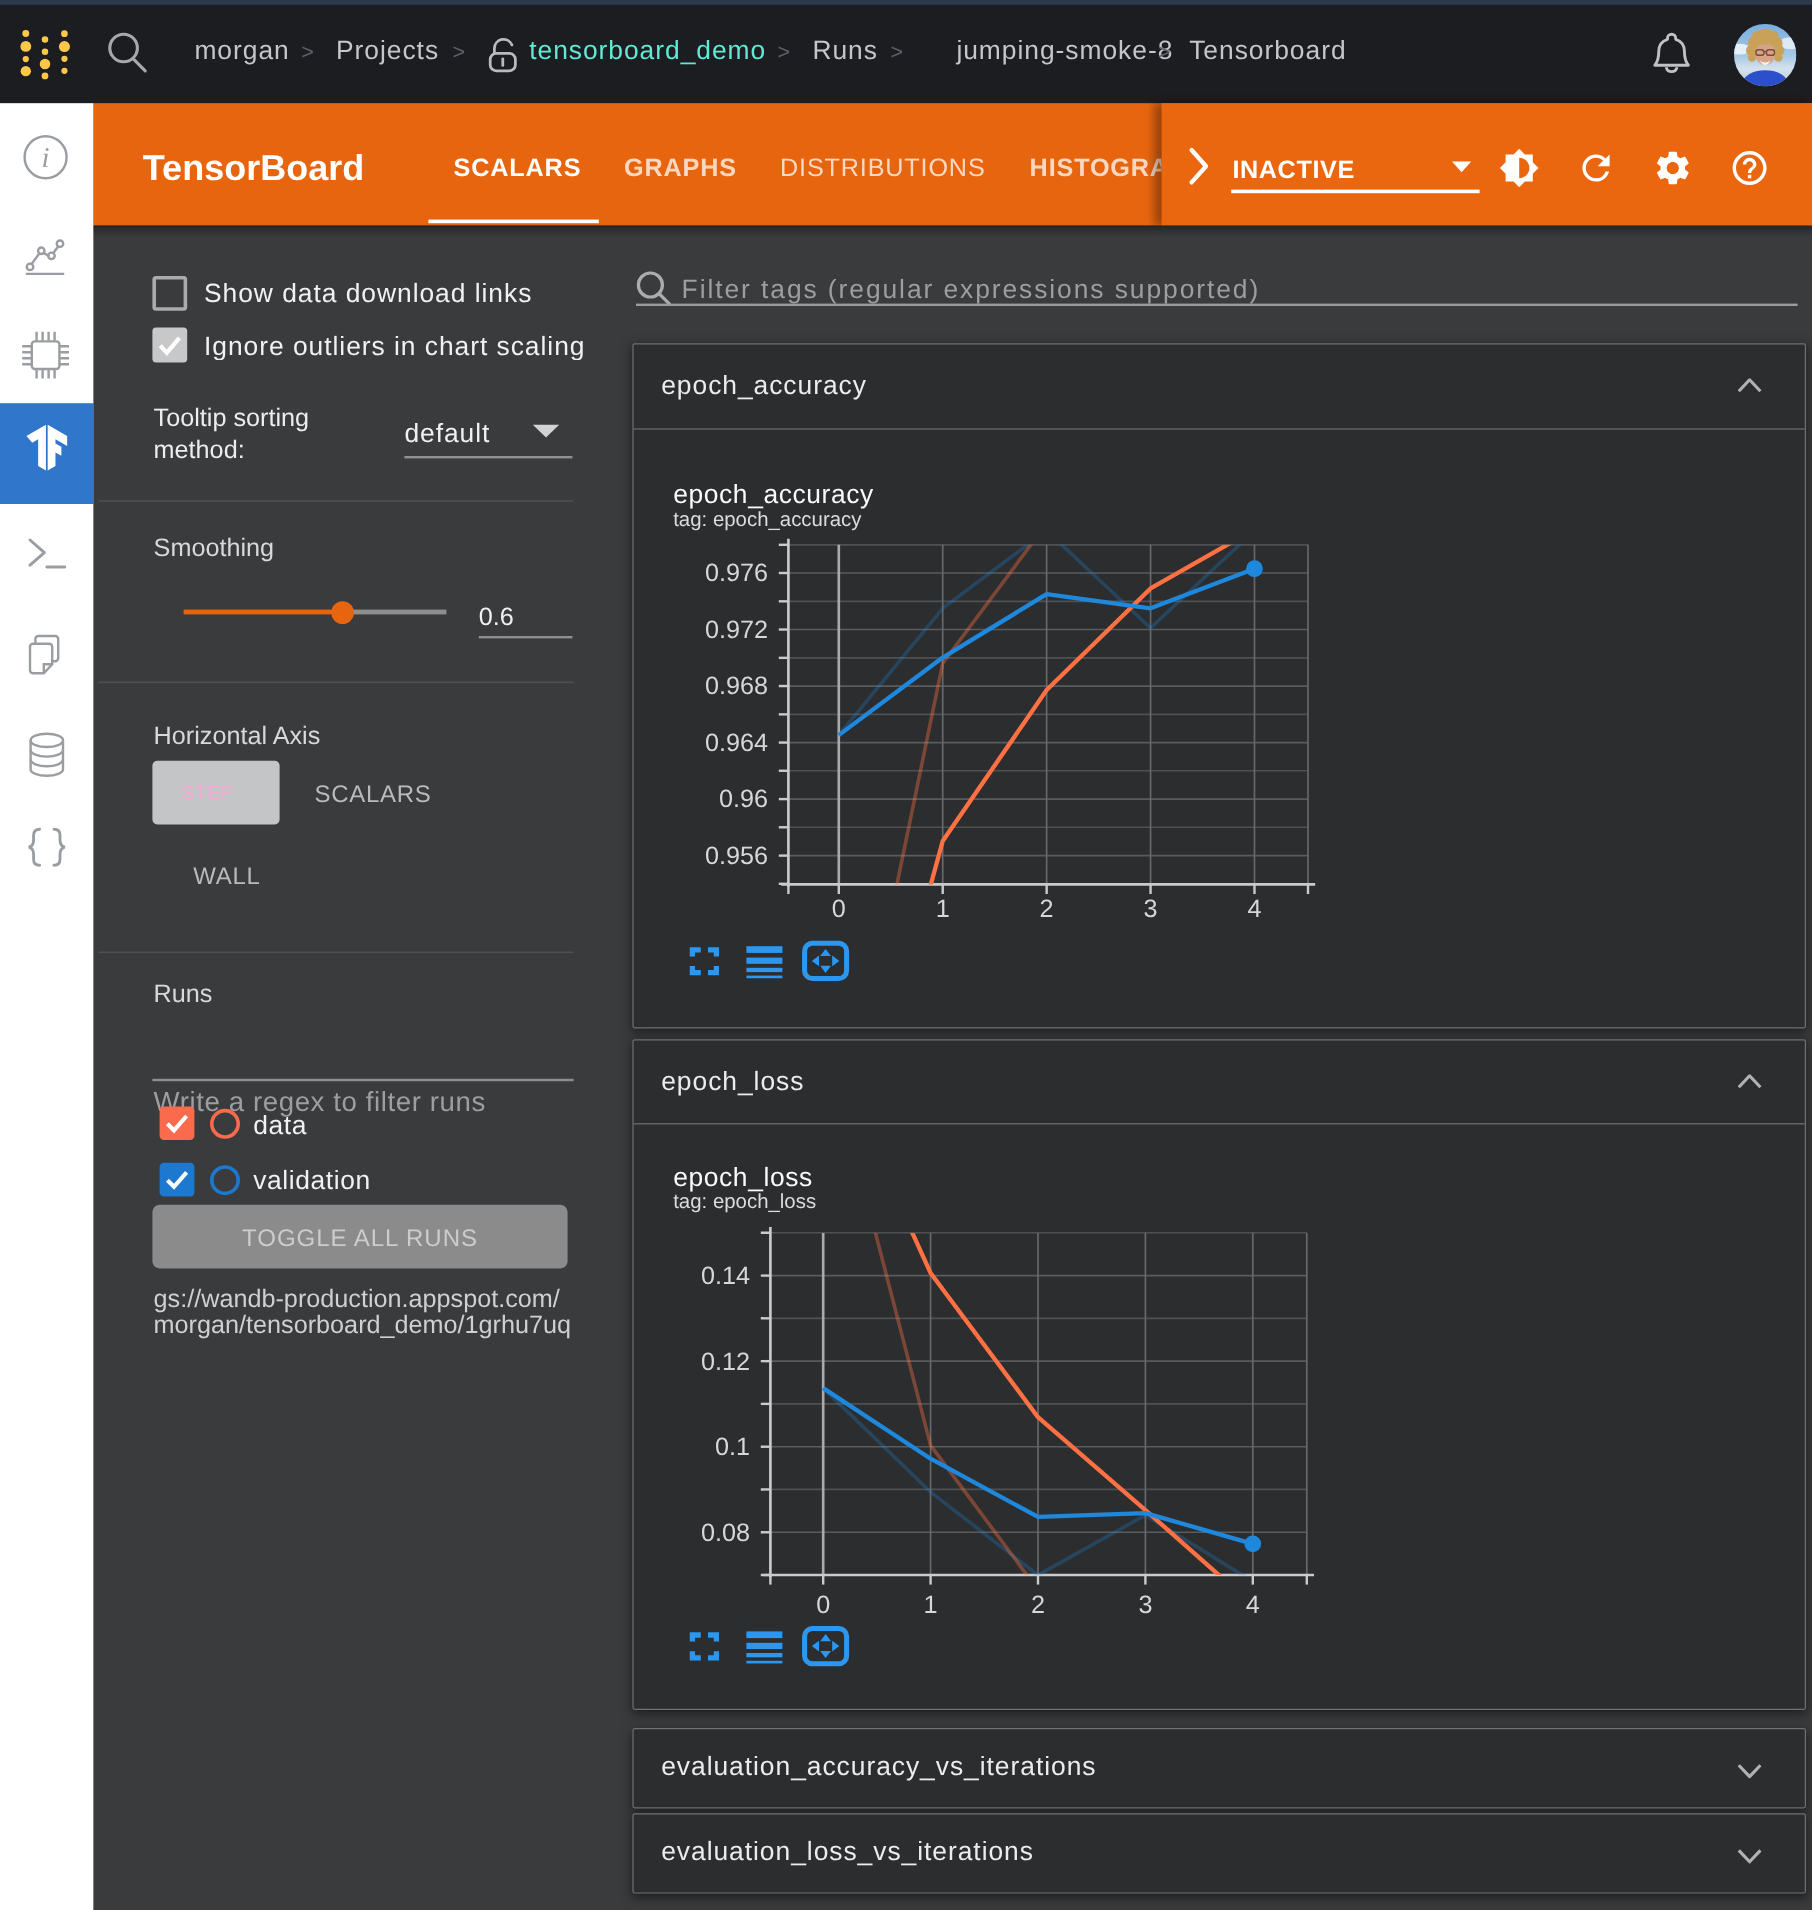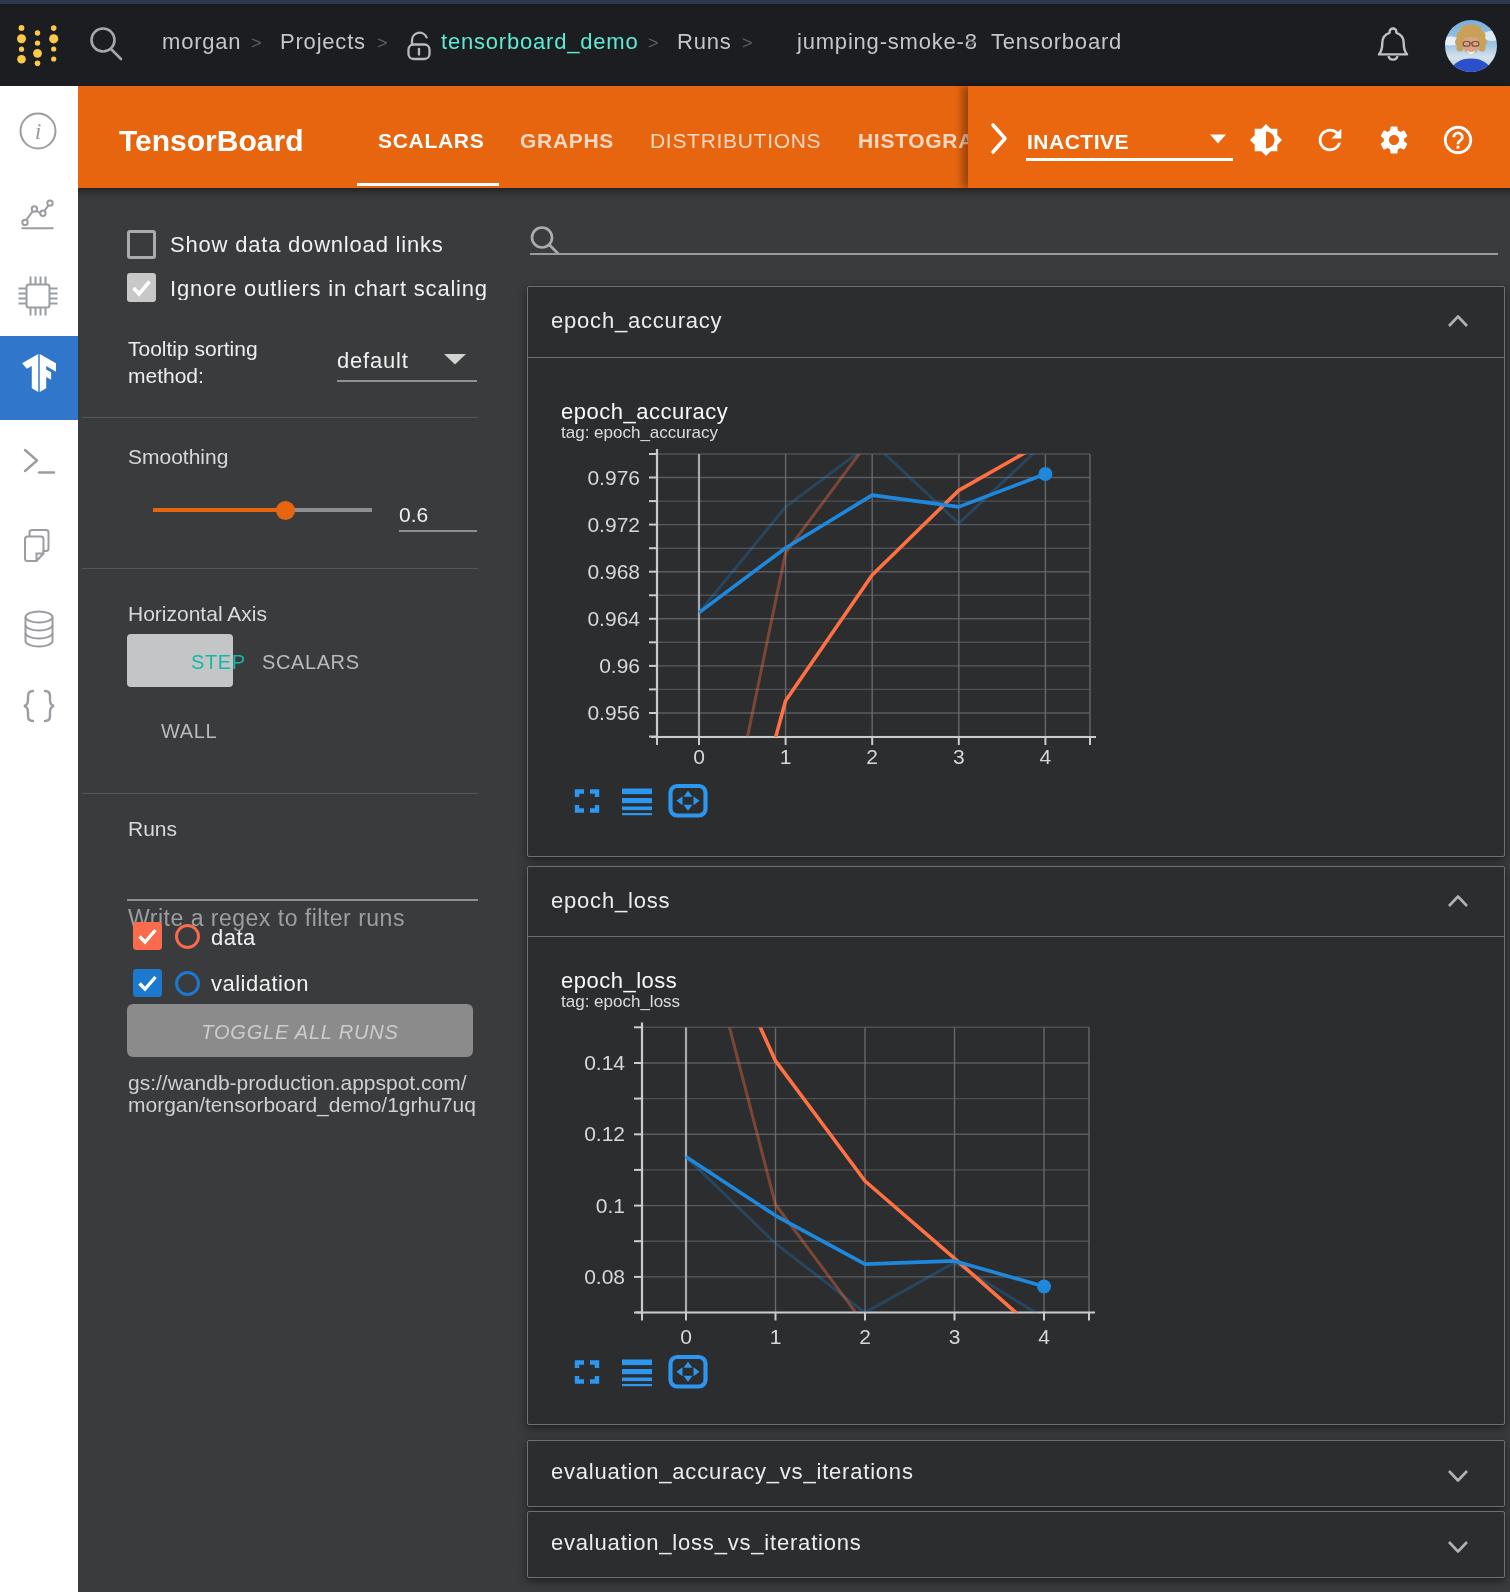--- a/index.html
+++ b/index.html
@@ -245,21 +245,21 @@
 <div class="abs" style="left:82px;top:417px;width:396px;height:1px;background:#565656;"></div>
 <div class="abs" style="left:128px;top:446px;font-size:21px;color:#d9d9d9;white-space:nowrap;line-height:21px;">Smoothing</div>
 <div class="abs" style="left:153px;top:508px;width:132px;height:3.5px;background:#e8650f;"></div>
 <div class="abs" style="left:285px;top:508px;width:87px;height:3.5px;background:#8e8f90;"></div>
 <div class="abs" style="left:276px;top:501px;width:19px;height:19px;border-radius:50%;background:#e8650f;"></div>
 <div class="abs" style="left:399px;top:504px;font-size:21px;color:#f1f1f1;white-space:nowrap;line-height:21px;">0.6</div>
 <div class="abs" style="left:399px;top:530px;width:78px;height:1.5px;background:#8e8f90;"></div>
 <div class="abs" style="left:82px;top:568px;width:396px;height:1px;background:#565656;"></div>
 <div class="abs" style="left:128px;top:603px;font-size:21px;color:#d9d9d9;white-space:nowrap;line-height:21px;">Horizontal Axis</div>
 <div class="abs" style="left:127px;top:634px;width:106px;height:53px;background:#c4c5c6;border-radius:4px;"></div>
-<div class="abs" style="left:151px;top:652px;font-size:20px;color:#14b8a6;white-space:nowrap;line-height:20px;letter-spacing:0.6px;margin-left:40px;">STEP</div>
+<div class="abs" style="left:151px;top:652px;font-size:16px;color:#f9a8d4;white-space:nowrap;line-height:20px;letter-spacing:0.6px;">STEP</div>
 <div class="abs" style="left:262px;top:652px;font-size:20px;color:#bababa;white-space:nowrap;line-height:20px;letter-spacing:0.6px;">SCALARS</div>
 <div class="abs" style="left:161px;top:721px;font-size:20px;color:#bababa;white-space:nowrap;line-height:20px;letter-spacing:0.6px;">WALL</div>
 <div class="abs" style="left:82px;top:793px;width:396px;height:1px;background:#565656;"></div>
 <div class="abs" style="left:128px;top:818px;font-size:21px;color:#d9d9d9;white-space:nowrap;line-height:21px;">Runs</div>
 <div class="abs" style="left:128px;top:871px;font-size:23px;color:#9d9e9f;white-space:nowrap;line-height:23px;letter-spacing:0.5px;margin-top:36px;">Write a regex to filter runs</div>
 <div class="abs" style="left:127px;top:899px;width:351px;height:1.5px;background:#8e8f90;"></div>
 <div class="abs" style="left:133px;top:922px;width:29px;height:28px;background:#fa6a4d;border-radius:3.5px;"></div>
 <div class="abs" style="left:133px;top:922px;width:29px;height:28px;">
       <svg width="29" height="28" viewBox="0 0 29 28">
         <polyline points="6.5,14.5 12,20 22.5,8" fill="none" stroke="#ffffff" stroke-width="3.4"></polyline>
@@ -269,29 +269,30 @@
 <div class="abs" style="left:211px;top:927px;font-size:22px;color:#f1f1f1;white-space:nowrap;line-height:22px;letter-spacing:0.5px;">data</div>
 <div class="abs" style="left:133px;top:969px;width:29px;height:28px;background:#1d78cf;border-radius:3.5px;"></div>
 <div class="abs" style="left:133px;top:969px;width:29px;height:28px;">
       <svg width="29" height="28" viewBox="0 0 29 28">
         <polyline points="6.5,14.5 12,20 22.5,8" fill="none" stroke="#ffffff" stroke-width="3.4"></polyline>
       </svg>
     </div>
 <div class="abs" style="left:175px;top:970.5px;width:25px;height:25px;border:3.2px solid #1d78cf;border-radius:50%;box-sizing:border-box;"></div>
 <div class="abs" style="left:211px;top:973px;font-size:22px;color:#f1f1f1;white-space:nowrap;line-height:22px;letter-spacing:0.5px;">validation</div>
 <div class="abs" style="left:127px;top:1004px;width:346px;height:53px;background:#8b8b8b;border-radius:6px;"></div>
-<div class="abs" style="left:127px;top:1022px;font-size:20px;color:#cccccc;white-space:nowrap;line-height:20px;letter-spacing:0.8px;width:346px;text-align:center;font-style:italic;">TOGGLE ALL RUNS</div>
+<div class="abs" style="left:127px;top:1022px;font-size:20px;color:#cccccc;white-space:nowrap;line-height:20px;letter-spacing:0.8px;width:346px;text-align:center;">TOGGLE ALL RUNS</div>
 <div class="abs" style="left:128px;top:1072px;font-size:21px;color:#ced0d2;white-space:nowrap;line-height:21px;">gs://wandb-production.appspot.com/</div>
 <div class="abs" style="left:128px;top:1094px;font-size:21px;color:#ced0d2;white-space:nowrap;line-height:21px;">morgan/tensorboard_demo/1grhu7uq</div>
 <div class="abs" style="left:528px;top:224px;width:34px;height:34px;">
       <svg width="34" height="34" viewBox="0 0 34 34">
         <circle cx="14" cy="13.5" r="10" fill="none" stroke="#aaacae" stroke-width="2.7"></circle>
         <line x1="21.5" y1="21" x2="30" y2="29.5" stroke="#aaacae" stroke-width="2.7" stroke-linecap="round"></line>
       </svg>
     </div>
+<div class="abs" style="left:568px;top:230px;font-size:22px;color:#9c9ea0;white-space:nowrap;line-height:22px;letter-spacing:1.6px;">Filter tags (regular expressions supported)</div>
 <div class="abs" style="left:530px;top:253px;width:968px;height:1.5px;background:#9a9b9c;"></div>
 <div class="abs" style="left:527px;top:286px;width:978px;height:571px;background:#2c2d2f;border:1px solid #6f7072;border-radius:2px;box-shadow:0 3px 9px rgba(0,0,0,0.5);"></div>
 <div class="abs" style="left:551px;top:310px;font-size:22px;color:#ececec;white-space:nowrap;line-height:22px;letter-spacing:0.8px;">epoch_accuracy</div>
 <div class="abs" style="left:1447px;top:314px;width:22px;height:15px;">
       <svg width="22" height="15" viewBox="0 0 22 15">
         <polyline points="2,12 11,2.5 20,12" fill="none" stroke="#b2b2b2" stroke-width="2.6" stroke-linejoin="round"></polyline>
       </svg>
     </div>
 <div class="abs" style="left:528px;top:357px;width:976px;height:1px;background:#6f7072;"></div>
 <div class="abs" style="left:527px;top:866px;width:978px;height:559px;background:#2c2d2f;border:1px solid #6f7072;border-radius:2px;box-shadow:0 3px 9px rgba(0,0,0,0.5);"></div>

